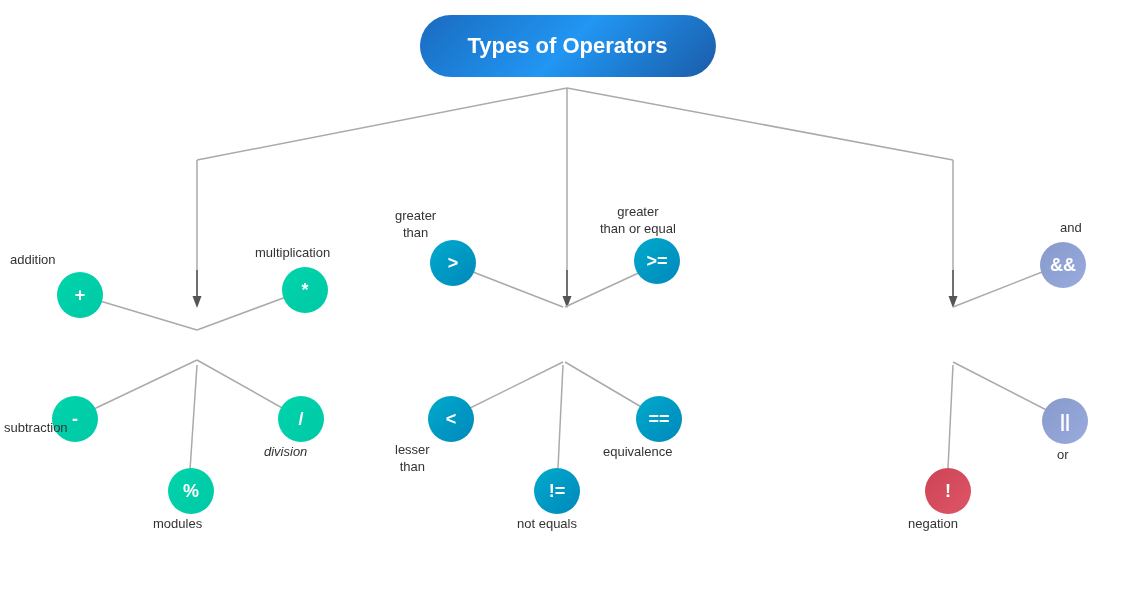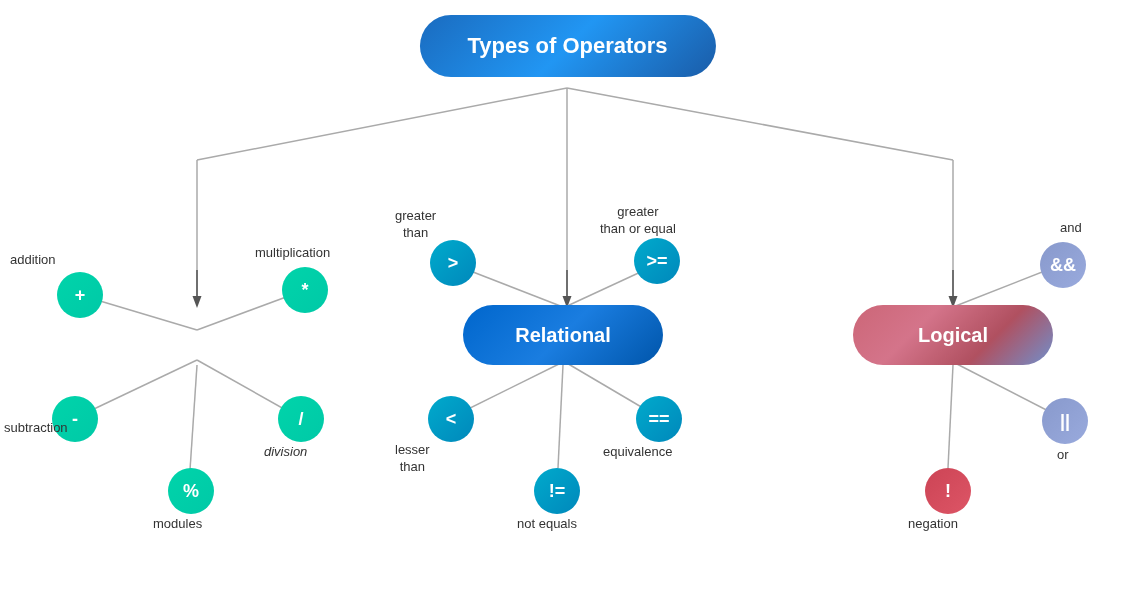--- a/index.html
+++ b/index.html
@@ -162,27 +162,21 @@
     <line x1="953" y1="362" x2="1062" y2="418" stroke="#aaa" stroke-width="1.5"></line>
 
     <line x1="953" y1="365" x2="948" y2="468" stroke="#aaa" stroke-width="1.5"></line>
   </svg>
 
   <div class="root-node">
     <span>Types of Operators</span>
   </div>
 
 
-  <div class="cat-node relational-node">
-    <span>Relational</span>
-  </div>
-
-  <div class="cat-node logical-node">
-    <span>Logical</span>
-  </div>
+
 
   <div class="op-circle" style="left:57px; top:272px;">+</div>
   <div class="label" style="left:10px; top:252px;">addition</div>
 
   <div class="op-circle" style="left:282px; top:267px;">*</div>
   <div class="label" style="left:255px; top:245px;">multiplication</div>
 
   <div class="op-circle" style="left:52px; top:396px;">-</div>
   <div class="label" style="left:4px; top:420px;">subtraction</div>
 

